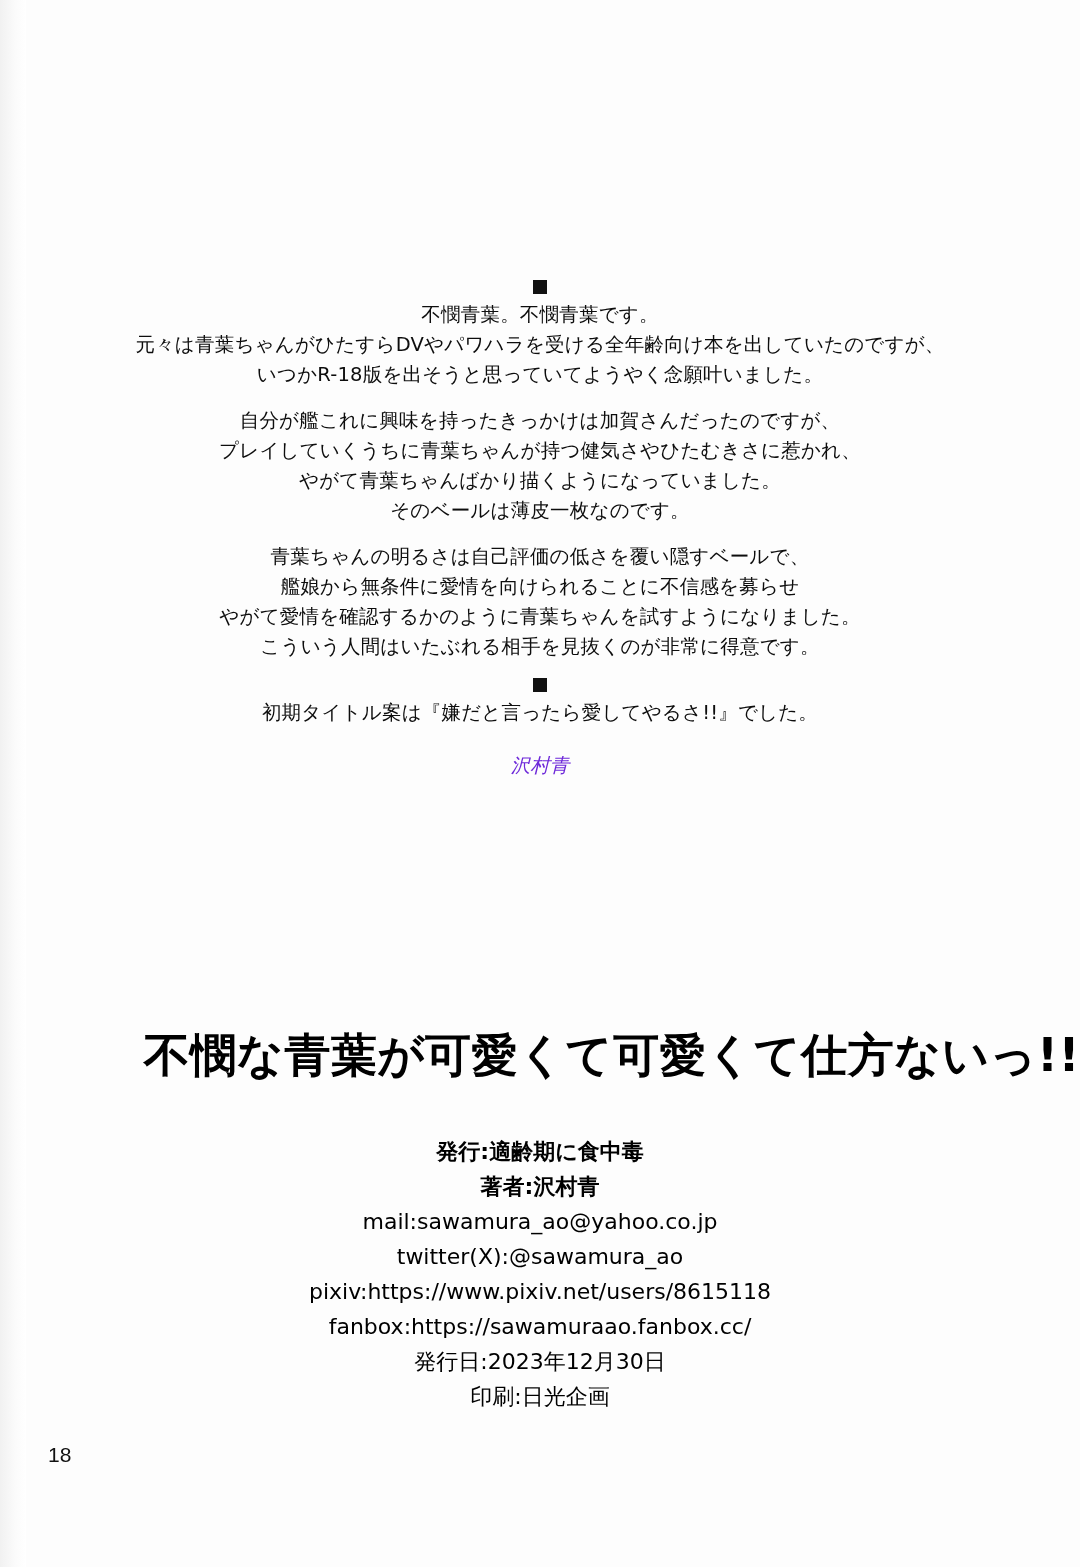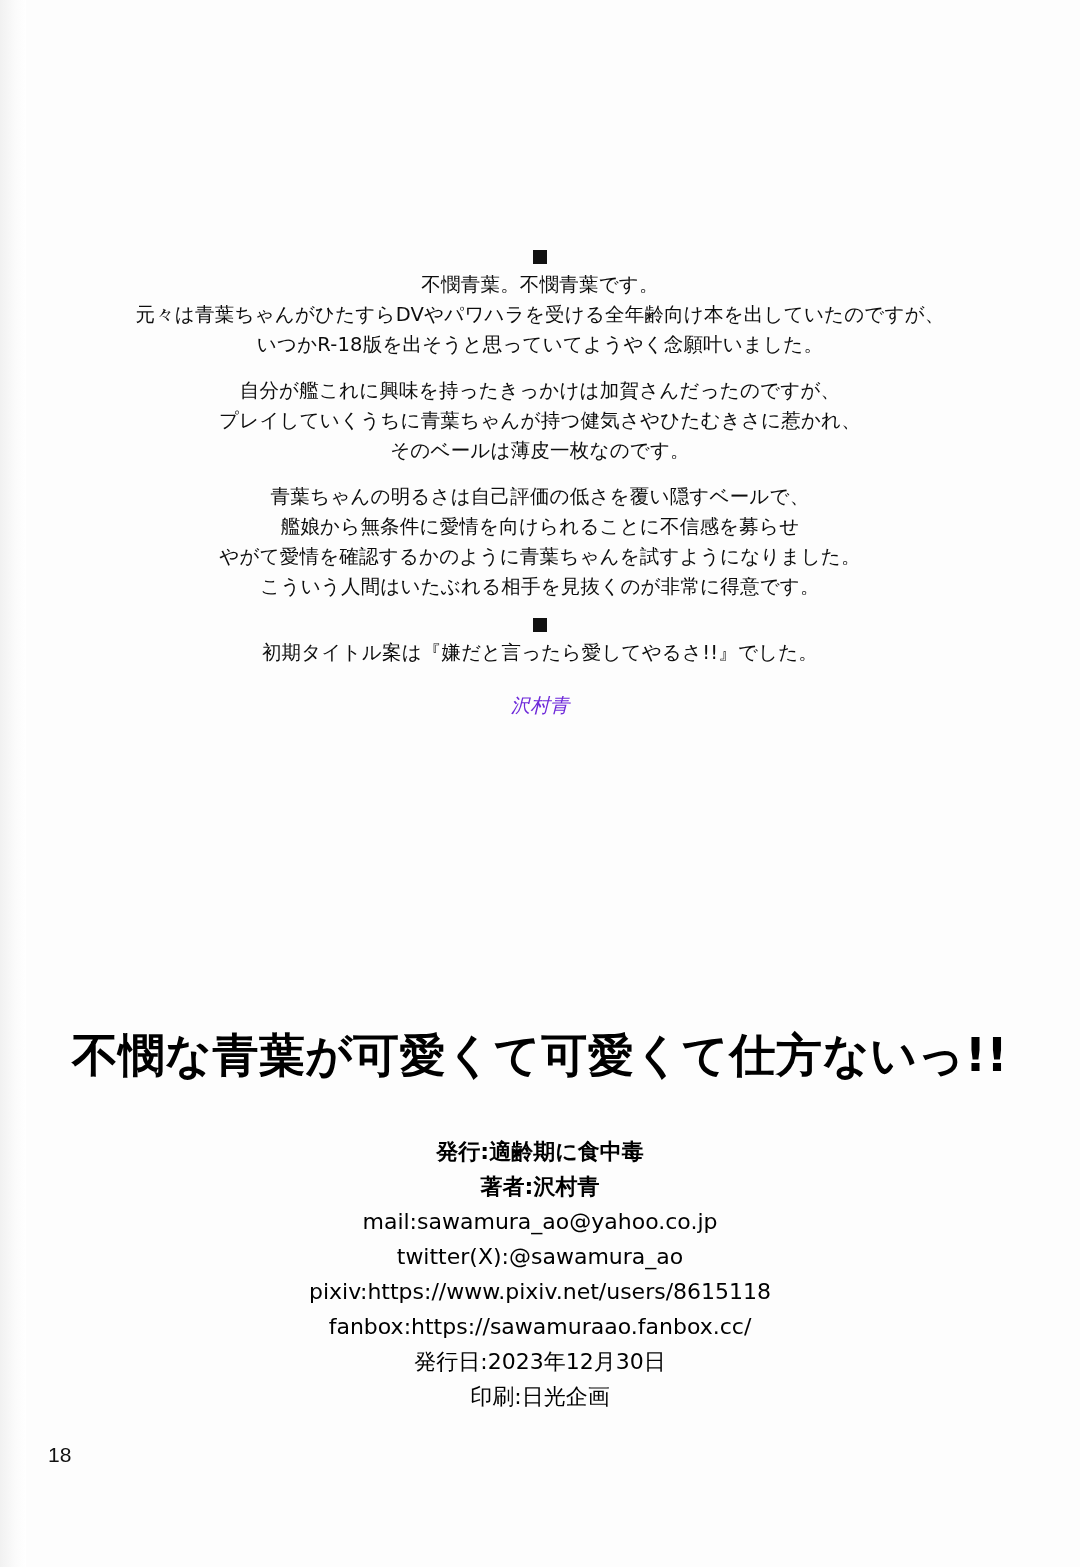--- a/index.html
+++ b/index.html
@@ -28,21 +28,21 @@
     left: 0;
     top: 0;
     width: 26px;
     height: 100%;
     background: linear-gradient(to right, #f1f1f1 0%, #fbfbfb 60%, #ffffff 100%);
     pointer-events: none;
   }
 
   .afterword {
     position: absolute;
-    top: 250px;
+    top: 280px;
     left: 0;
     width: 1080px;
     text-align: center;
   }
 
   .sqmark {
     display: block;
     width: 14px;
     height: 14px;
     background: #111;
@@ -67,21 +67,21 @@
     line-height: 28px;
     color: #6d28d9;
     font-style: italic;
   }
 
   .booktitle {
     position: absolute;
     top: 1025px;
     left: 0;
     width: 1080px;
-    text-align: center;
+    text-align: right;
     font-size: 46px;
     font-weight: 700;
     letter-spacing: 0.5px;
     color: #000;
     white-space: nowrap;
   }
 
   .colophon {
     position: absolute;
     top: 1134px;
@@ -120,20 +120,21 @@
       <span class="ln">不憫青葉。不憫青葉です。</span>
       <span class="ln">元々は青葉ちゃんがひたすらDVやパワハラを受ける全年齢向け本を出していたのですが、</span>
       <span class="ln">いつかR-18版を出そうと思っていてようやく念願叶いました。</span>
     </p>
 
     <div class="gap"></div>
 
     <p class="para">
       <span class="ln">自分が艦これに興味を持ったきっかけは加賀さんだったのですが、</span>
       <span class="ln">プレイしていくうちに青葉ちゃんが持つ健気さやひたむきさに惹かれ、</span>
+      <span class="ln">やがて青葉ちゃんばかり描くようになっていました。</span>
       <span class="ln">そのベールは薄皮一枚なのです。</span>
     </p>
 
     <div class="gap"></div>
 
     <p class="para">
       <span class="ln">青葉ちゃんの明るさは自己評価の低さを覆い隠すベールで、</span>
       <span class="ln">艦娘から無条件に愛情を向けられることに不信感を募らせ</span>
       <span class="ln">やがて愛情を確認するかのように青葉ちゃんを試すようになりました。</span>
       <span class="ln">こういう人間はいたぶれる相手を見抜くのが非常に得意です。</span>

